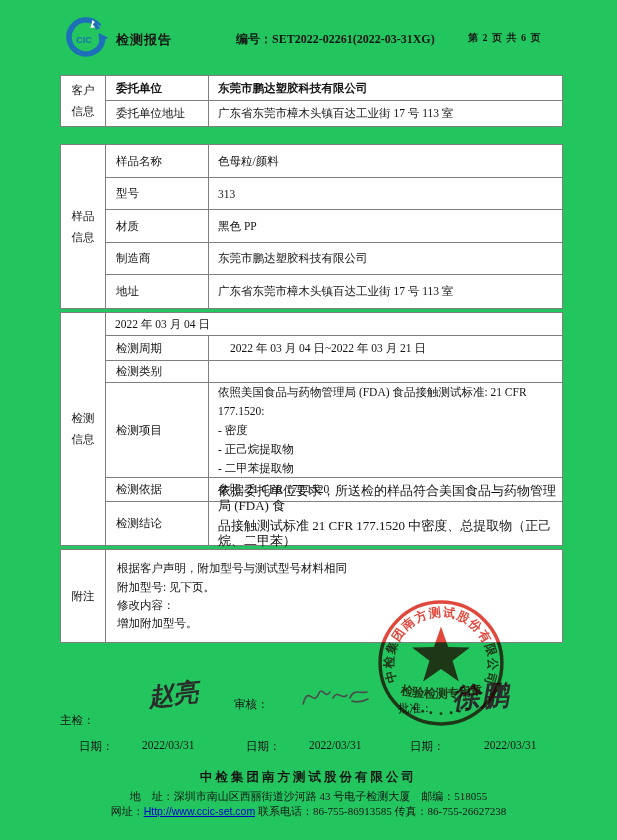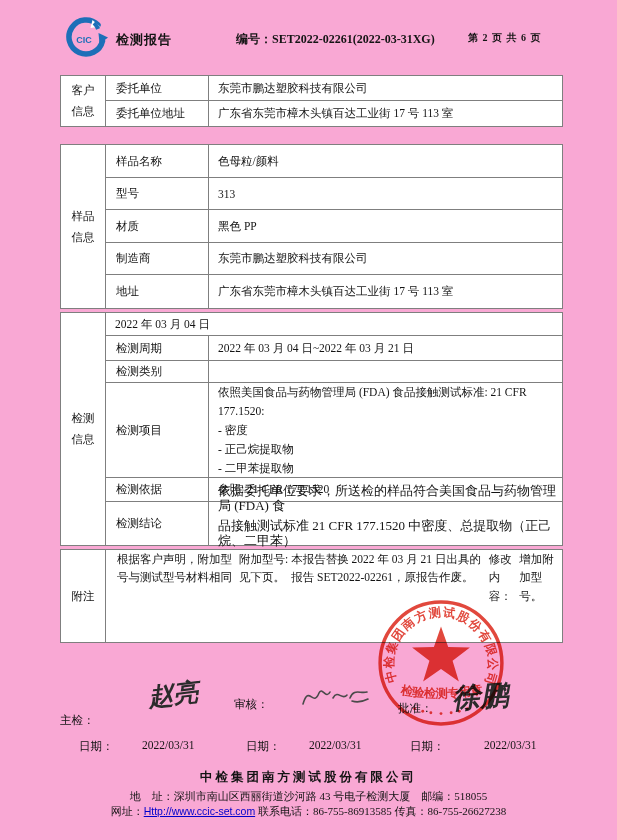--- a/index.html
+++ b/index.html
@@ -1,37 +1,37 @@
 <!DOCTYPE html>
 <html><head>
 <meta charset="utf-8">
 <style>
   html,body{margin:0;padding:0;background:#fff;}
-  .page{position:relative;width:617px;height:840px;background:#f9a8d4;overflow:hidden;
+  .page{position:relative;width:617px;height:840px;background:#22c55e;overflow:hidden;
         font-family:"Liberation Serif","DejaVu Serif",serif;color:#141414;}
   
   .hdr-logo{position:absolute;left:62px;top:17px;}
   .hdr-title{position:absolute;left:116px;top:31px;font-size:13px;font-weight:bold;letter-spacing:1px;}
   .hdr-number{position:absolute;left:236px;top:31px;font-size:12px;font-weight:bold;}
   .hdr-page{position:absolute;left:468px;top:31px;font-size:10px;font-weight:bold;letter-spacing:1px;}
   
   .sec{position:absolute;left:60px;width:503px;border:1px solid #7f7f7f;display:flex;box-sizing:border-box;background:#fff;}
   .sec-label{flex:0 0 44px;border-right:1px solid #7f7f7f;display:flex;align-items:center;justify-content:center;}
   .sec-label div{width:25px;word-break:break-all;text-align:center;font-size:11.5px;line-height:21px;}
   .sec-rows{flex:1;display:flex;flex-direction:column;min-width:0;}
   .row{display:flex;border-bottom:1px solid #7f7f7f;box-sizing:border-box;min-height:0;}
   .row:last-child{border-bottom:none;}
   .cell-label{flex:0 0 103px;border-right:1px solid #7f7f7f;display:flex;align-items:center;
               padding-left:10px;box-sizing:border-box;font-size:11.5px;}
   .cell-value{flex:1;display:flex;align-items:center;padding-left:9px;padding-right:6px;
               box-sizing:border-box;font-size:11.5px;}
   .cell-value.multi{flex-direction:column;align-items:flex-start;justify-content:center;}
   .cell-value.multi div{line-height:19px;}
   .cell-value.tight div{line-height:14.5px;font-size:13px;margin-top:6px;}
-  .notes-content{flex:1;display:flex;flex-direction:row;justify-content:center;
+  .notes-content{flex:1;display:flex;flex-direction:column;justify-content:center;
                  padding-left:11px;font-size:11.5px;}
   .notes-content div{line-height:18.4px;}
   
   .sig-role{position:absolute;font-size:11.5px;}
   .sig-name{position:absolute;font-family:"DejaVu Sans",sans-serif;font-style:italic;font-weight:bold;
             color:#2b2b2b;white-space:nowrap;}
   .date-label{position:absolute;font-size:11.5px;}
   .date-value{position:absolute;font-size:11.5px;}
   
   .stamp{position:absolute;left:374px;top:596px;mix-blend-mode:multiply;opacity:.92;}
@@ -56,21 +56,21 @@
   </svg>
   <div class="hdr-title">检测报告</div>
   <div class="hdr-number"><span>编号：</span><span>SET2022-02261(2022-03-31XG)</span></div>
   <div class="hdr-page">第 2 页 共 6 页</div>
 
   <div class="sec" style="top:75px;height:52px;">
     <div class="sec-label">
         <div>客户信息</div>
       </div>
     <div class="sec-rows">
-      <div class="row" style="height:32px;">
+      <div class="row" style="height:32px;font-weight:bold;">
         <div class="cell-label">委托单位</div>
         <div class="cell-value">东莞市鹏达塑胶科技有限公司</div>
       </div>
       <div class="row" style="height:32px;">
         <div class="cell-label">委托单位地址</div>
         <div class="cell-value">广东省东莞市樟木头镇百达工业街 17 号 113 室</div>
       </div>
     </div>
   </div>
 
@@ -103,21 +103,21 @@
   </div>
 
   <div class="sec" style="top:312px;height:234px;">
     <div class="sec-label">
         <div>检测信息</div>
       </div>
     <div class="sec-rows">
       <div class="row" style="height:23px;">
         <div class="cell-value">2022 年 03 月 04 日</div>
       </div>
-      <div class="row" style="height:25px;">
+      <div class="row" style="height:25px;gap:12px;">
         <div class="cell-label">检测周期</div>
         <div class="cell-value">2022 年 03 月 04 日~2022 年 03 月 21 日</div>
       </div>
       <div class="row" style="height:22px;">
         <div class="cell-label">检测类别</div>
       </div>
       <div class="row" style="height:95px;">
         <div class="cell-label">检测项目</div>
         <div class="cell-value multi">
           <div>依照美国食品与药物管理局 (FDA) 食品接触测试标准: 21 CFR</div>
@@ -142,21 +142,20 @@
     </div>
   </div>
 
   <div class="sec" style="top:549px;height:94px;">
     <div class="sec-label">
         <div>附注</div>
       </div>
     <div class="notes-content">
       <div>根据客户声明，附加型号与测试型号材料相同</div>
       <div>附加型号: 见下页。</div>
-      <div>本报告替换 2022 年 03 月 21 日出具的报告 SET2022-02261，原报告作废。</div>
       <div>修改内容：</div>
       <div>增加附加型号。</div>
     </div>
   </div>
 
   <div class="sig-role" style="left:60px;top:697px;margin-top:16px;">主检：</div>
   <div class="sig-name" style="left:148px;top:678px;font-size:25px;transform:rotate(-7deg);">赵亮</div>
 
   <div class="sig-role" style="left:234px;top:697px;">审核：</div>
   <svg style="position:absolute;left:295px;top:680px;" width="80" height="36" viewBox="0 0 80 36">

